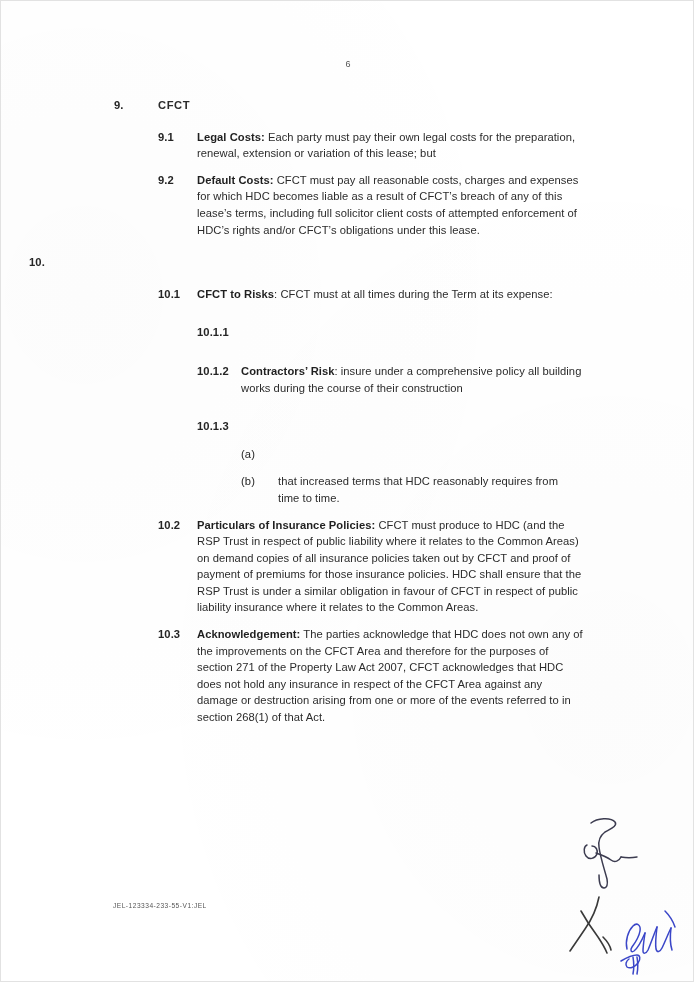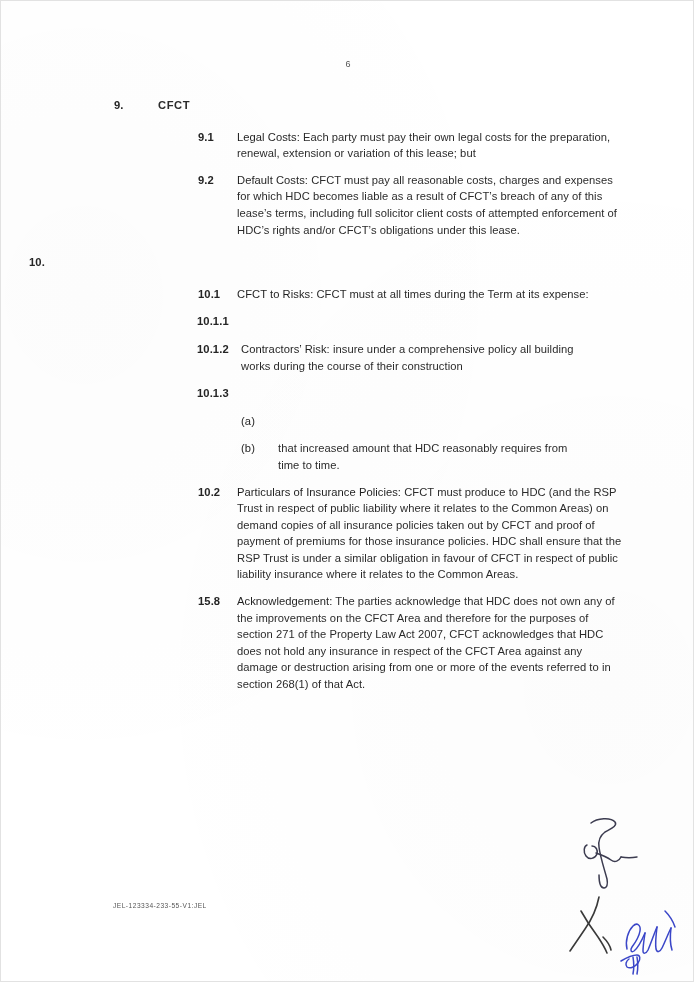--- a/index.html
+++ b/index.html
@@ -60,41 +60,41 @@
     letter-spacing: 0.1px;
   }
   .txt {
     flex: 1 1 auto;
     font-size: 11.2px;
     line-height: 16.6px;
     color: #2b2b2b;
     letter-spacing: 0.05px;
   }
   .txt b, .lead {
-    font-weight: normal;
+    font-weight: bold;
     color: #1f1f1f;
   }
 
   
   .lvl1 { padding-left: 113px; margin-top: 0; }
   .lvl1 .num { width: 44px; }
   .lvl1 .txt {
     font-weight: bold;
     letter-spacing: 0.6px;
     font-size: 11.2px;
     max-width: 470px;
   }
 
   
-  .lvl2 { padding-left: 157px; margin-top: 10px; margin-left: 40px; }
+  .lvl2 { padding-left: 157px; margin-top: 10px; }
   .lvl2 .num { width: 39px; }
   .lvl2 .txt { max-width: 387px; }
 
   
-  .lvl3 { padding-left: 196px; margin-top: 11px; }
+  .lvl3 { padding-left: 196px; margin-top: 22px; }
   .lvl3 .num { width: 44px; }
   .lvl3 .txt { max-width: 344px; }
 
   
   .lvl4 { padding-left: 240px; margin-top: 11px; }
   .lvl4 .num { width: 37px; font-weight: normal; }
   .lvl4 .txt { max-width: 300px; }
 
   .gap-section { margin-top: 16px; padding-left: 28px; }
   .gap-heading2 { margin-top: 15px; }
@@ -154,28 +154,28 @@
         <div class="txt"><b class="lead">Contractors’ Risk</b><span>: insure under a comprehensive policy all building works during the course of their construction</span></div>
       </div>
       <div class="row lvl3">
         <div class="num">10.1.3</div>
       </div>
       <div class="row lvl4">
         <div class="num">(a)</div>
       </div>
       <div class="row lvl4">
         <div class="num">(b)</div>
-        <div class="txt"><span>that increased amount that HDC reasonably requires from time to time.</span></div>
+        <div class="txt"><span>that increased terms that HDC reasonably requires from time to time.</span></div>
       </div>
       <div class="row lvl2">
         <div class="num">10.2</div>
         <div class="txt"><b class="lead">Particulars of Insurance Policies:</b><span> CFCT must produce to HDC (and the RSP Trust in respect of public liability where it relates to the Common Areas) on demand copies of all insurance policies taken out by CFCT and proof of payment of premiums for those insurance policies.  HDC shall ensure that the RSP Trust is under a similar obligation in favour of CFCT in respect of public liability insurance where it relates to the Common Areas.</span></div>
       </div>
       <div class="row lvl2">
-        <div class="num">15.8</div>
+        <div class="num">10.3</div>
         <div class="txt"><b class="lead">Acknowledgement:</b><span>  The parties acknowledge that HDC does not own any of the improvements on the CFCT Area and therefore for the purposes of section 271 of the Property Law Act 2007, CFCT acknowledges that HDC does not hold any insurance in respect of the CFCT Area against any damage or destruction arising from one or more of the events referred to in section 268(1) of that Act.</span></div>
       </div>
     </div>
 
   <div id="footer-ref">JEL-123334-233-55-V1:JEL</div>
 
   <div class="sig" id="sig-initial-top">
     <svg width="66" height="82" viewBox="0 0 66 82" fill="none" stroke="#3c3c50" stroke-width="1.5" stroke-linecap="round" stroke-linejoin="round">
       <path d="M14 10 C20 5, 34 4, 38 9 C41 13, 33 16, 28 19 C24 22, 21 27, 22 34
                C23 43, 27 55, 30 66 C31 71, 30 75, 27 75 C24 75, 22 70, 22 62"></path>

